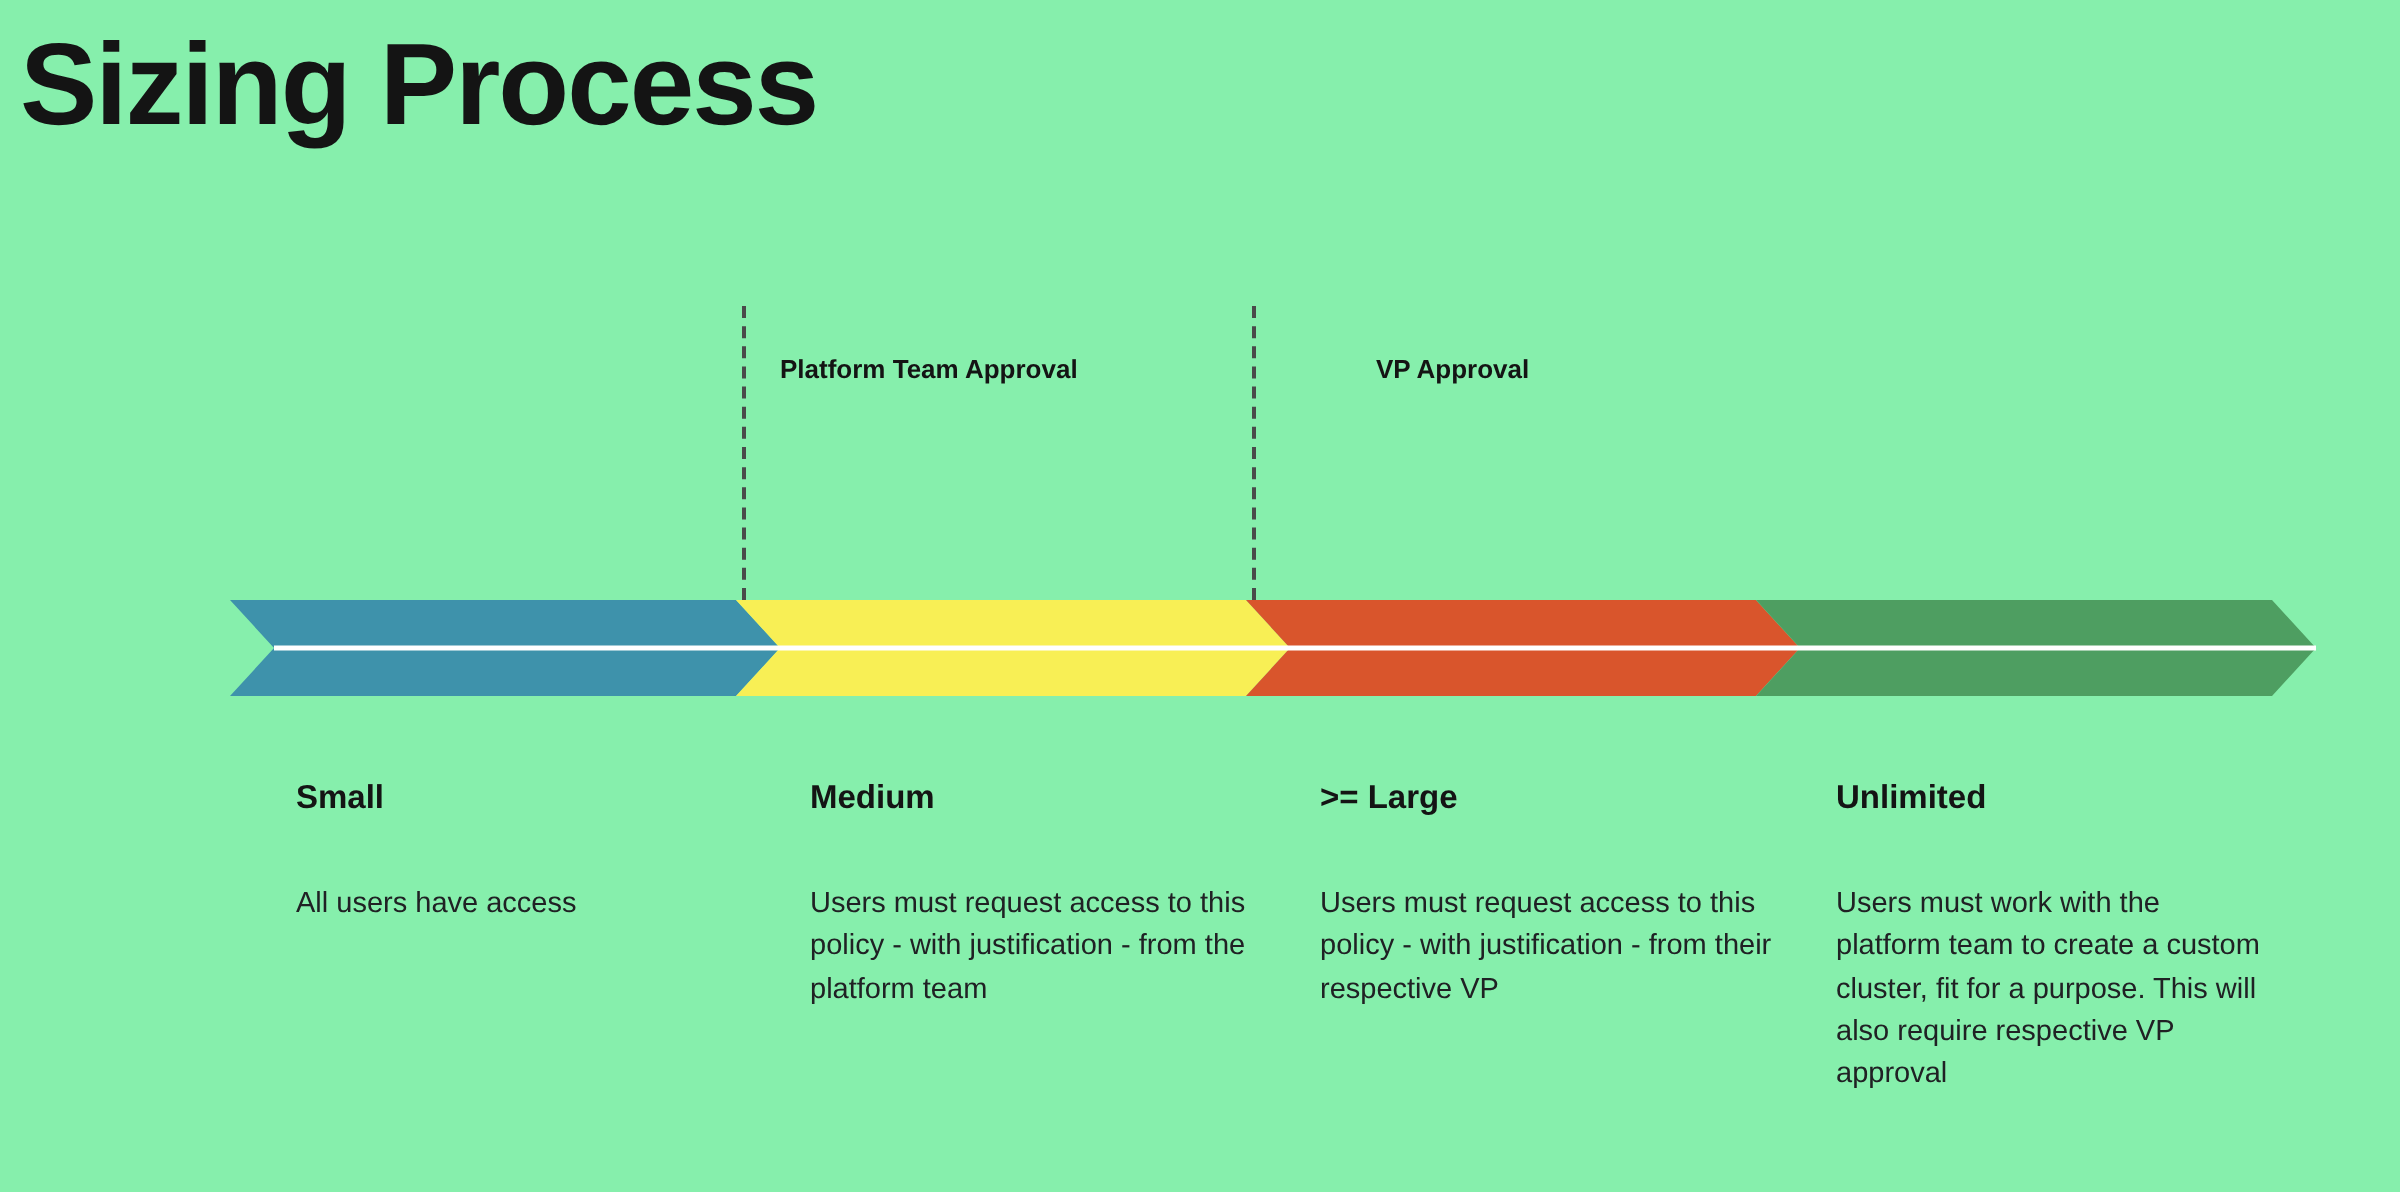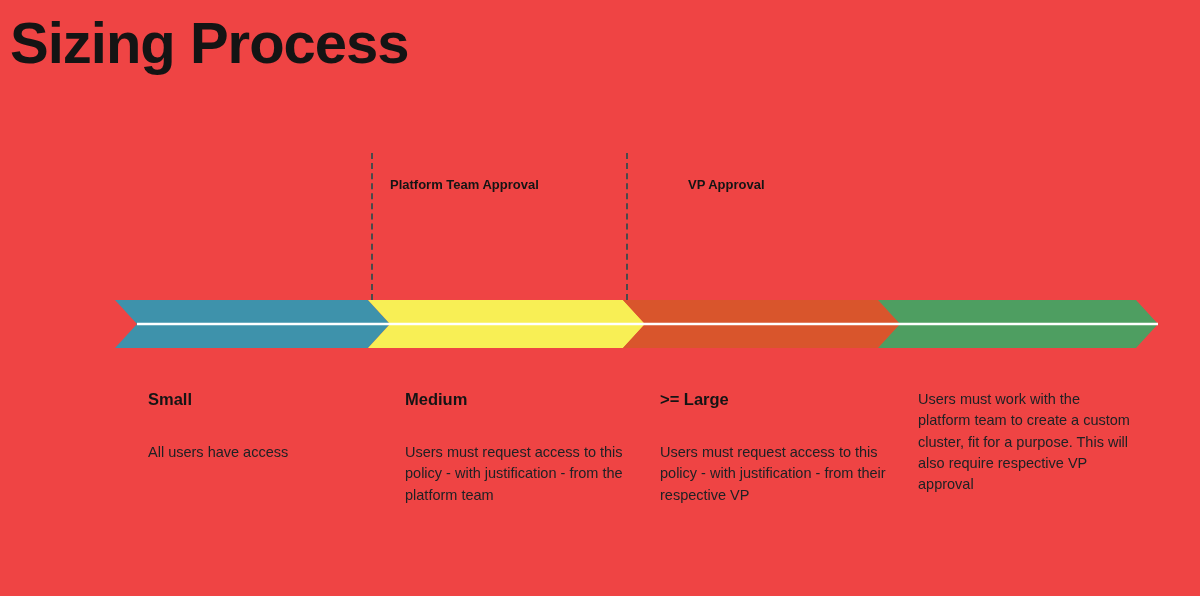--- a/index.html
+++ b/index.html
@@ -6,21 +6,21 @@
     margin: 0;
     padding: 0;
     background: #ffffff;
     font-family: "Liberation Sans", sans-serif;
     color: #1f1f1f;
   }
   .canvas {
     position: relative;
     width: 1200px;
     height: 596px;
-    background: #ef4444;
+    background: #86efac;
     overflow: hidden;
   }
   .title {
     position: absolute;
     left: 10px;
     top: 8px;
     margin: 0;
     font-size: 58px;
     font-weight: 600;
     letter-spacing: -1px;
@@ -104,16 +104,17 @@
     <p class="stage-name">Small</p>
     <p class="stage-desc">All users have access</p>
   </div>
 
   <div class="stage-col col-3">
     <p class="stage-name">&gt;= Large</p>
     <p class="stage-desc">Users must request access to this policy - with justification - from their respective VP</p>
   </div>
 
   <div class="stage-col col-4">
+    <p class="stage-name">Unlimited</p>
     <p class="stage-desc">Users must work with the platform team to create a custom cluster, fit for a purpose. This will also require respective VP approval</p>
   </div>
 
 </div>
 
 </body></html>

